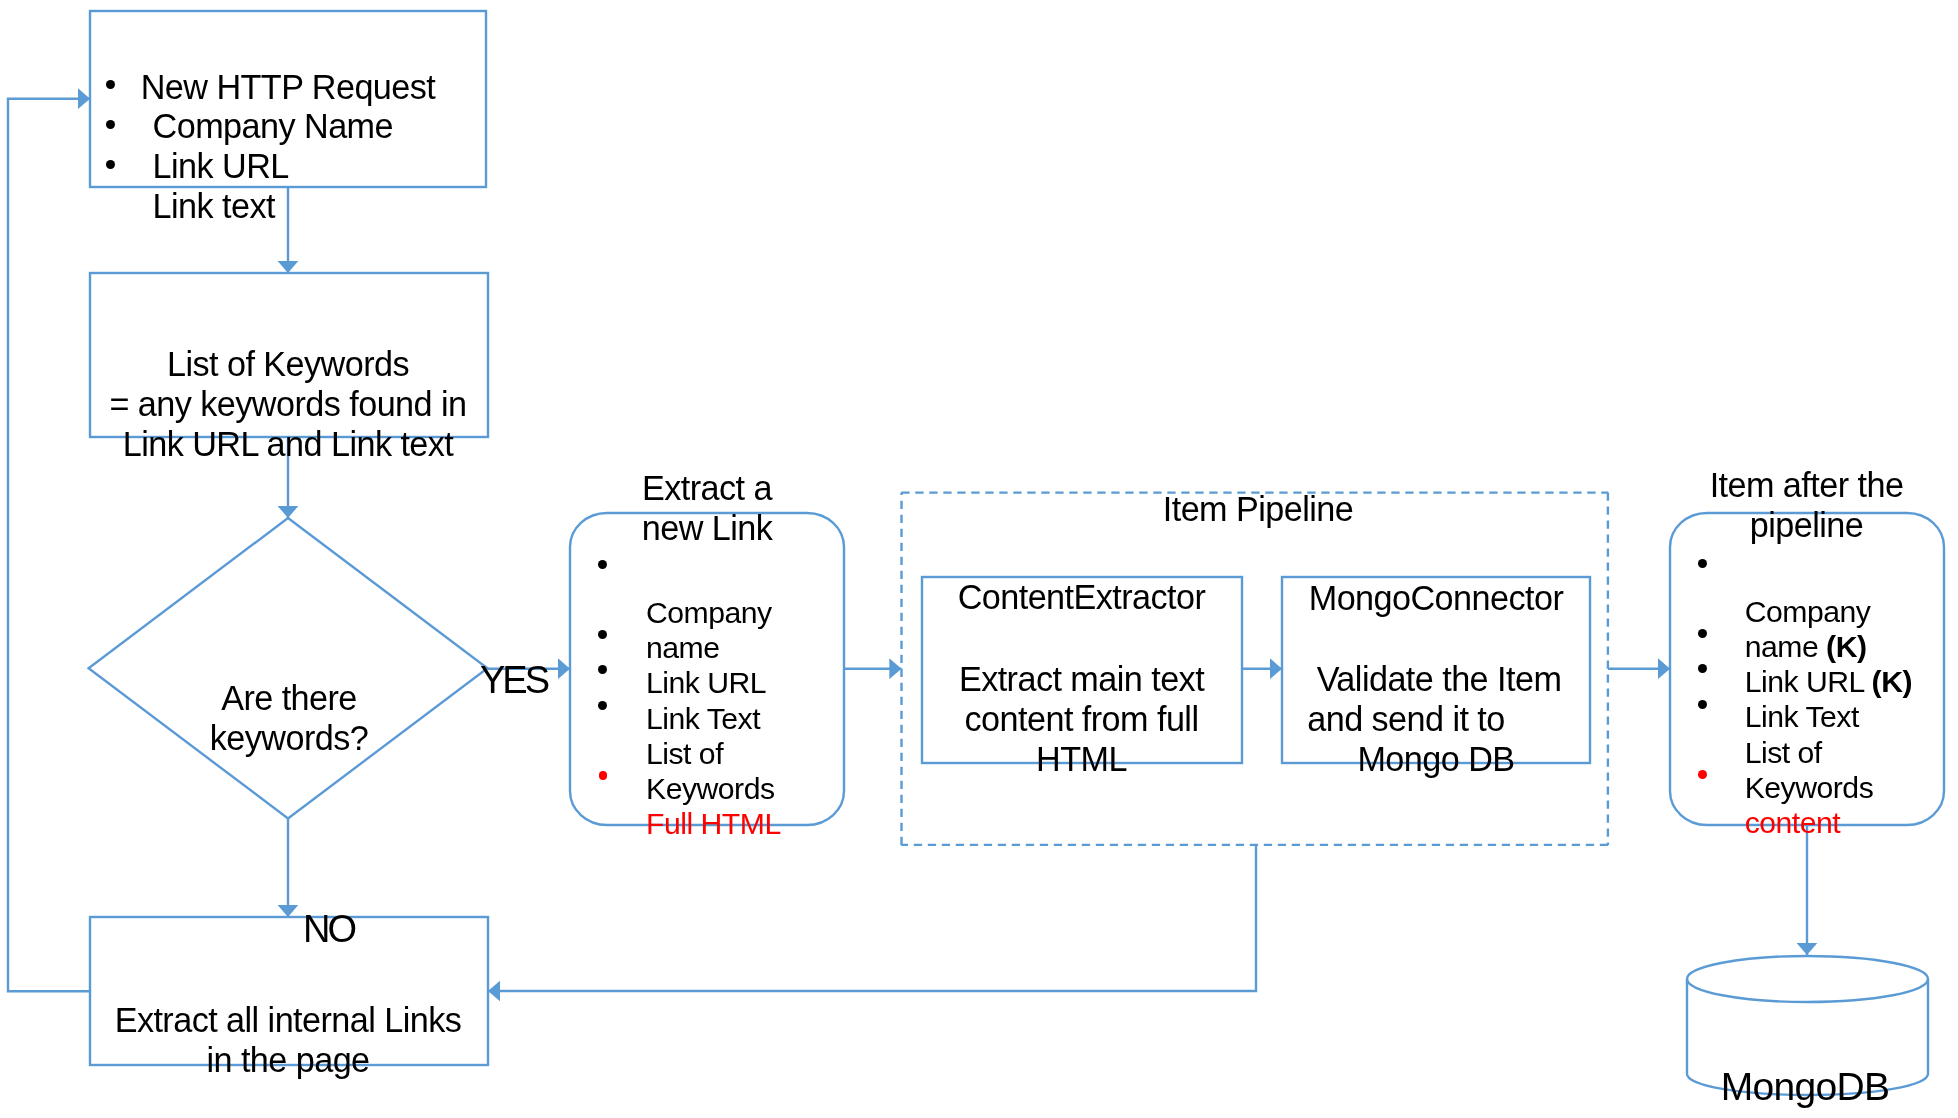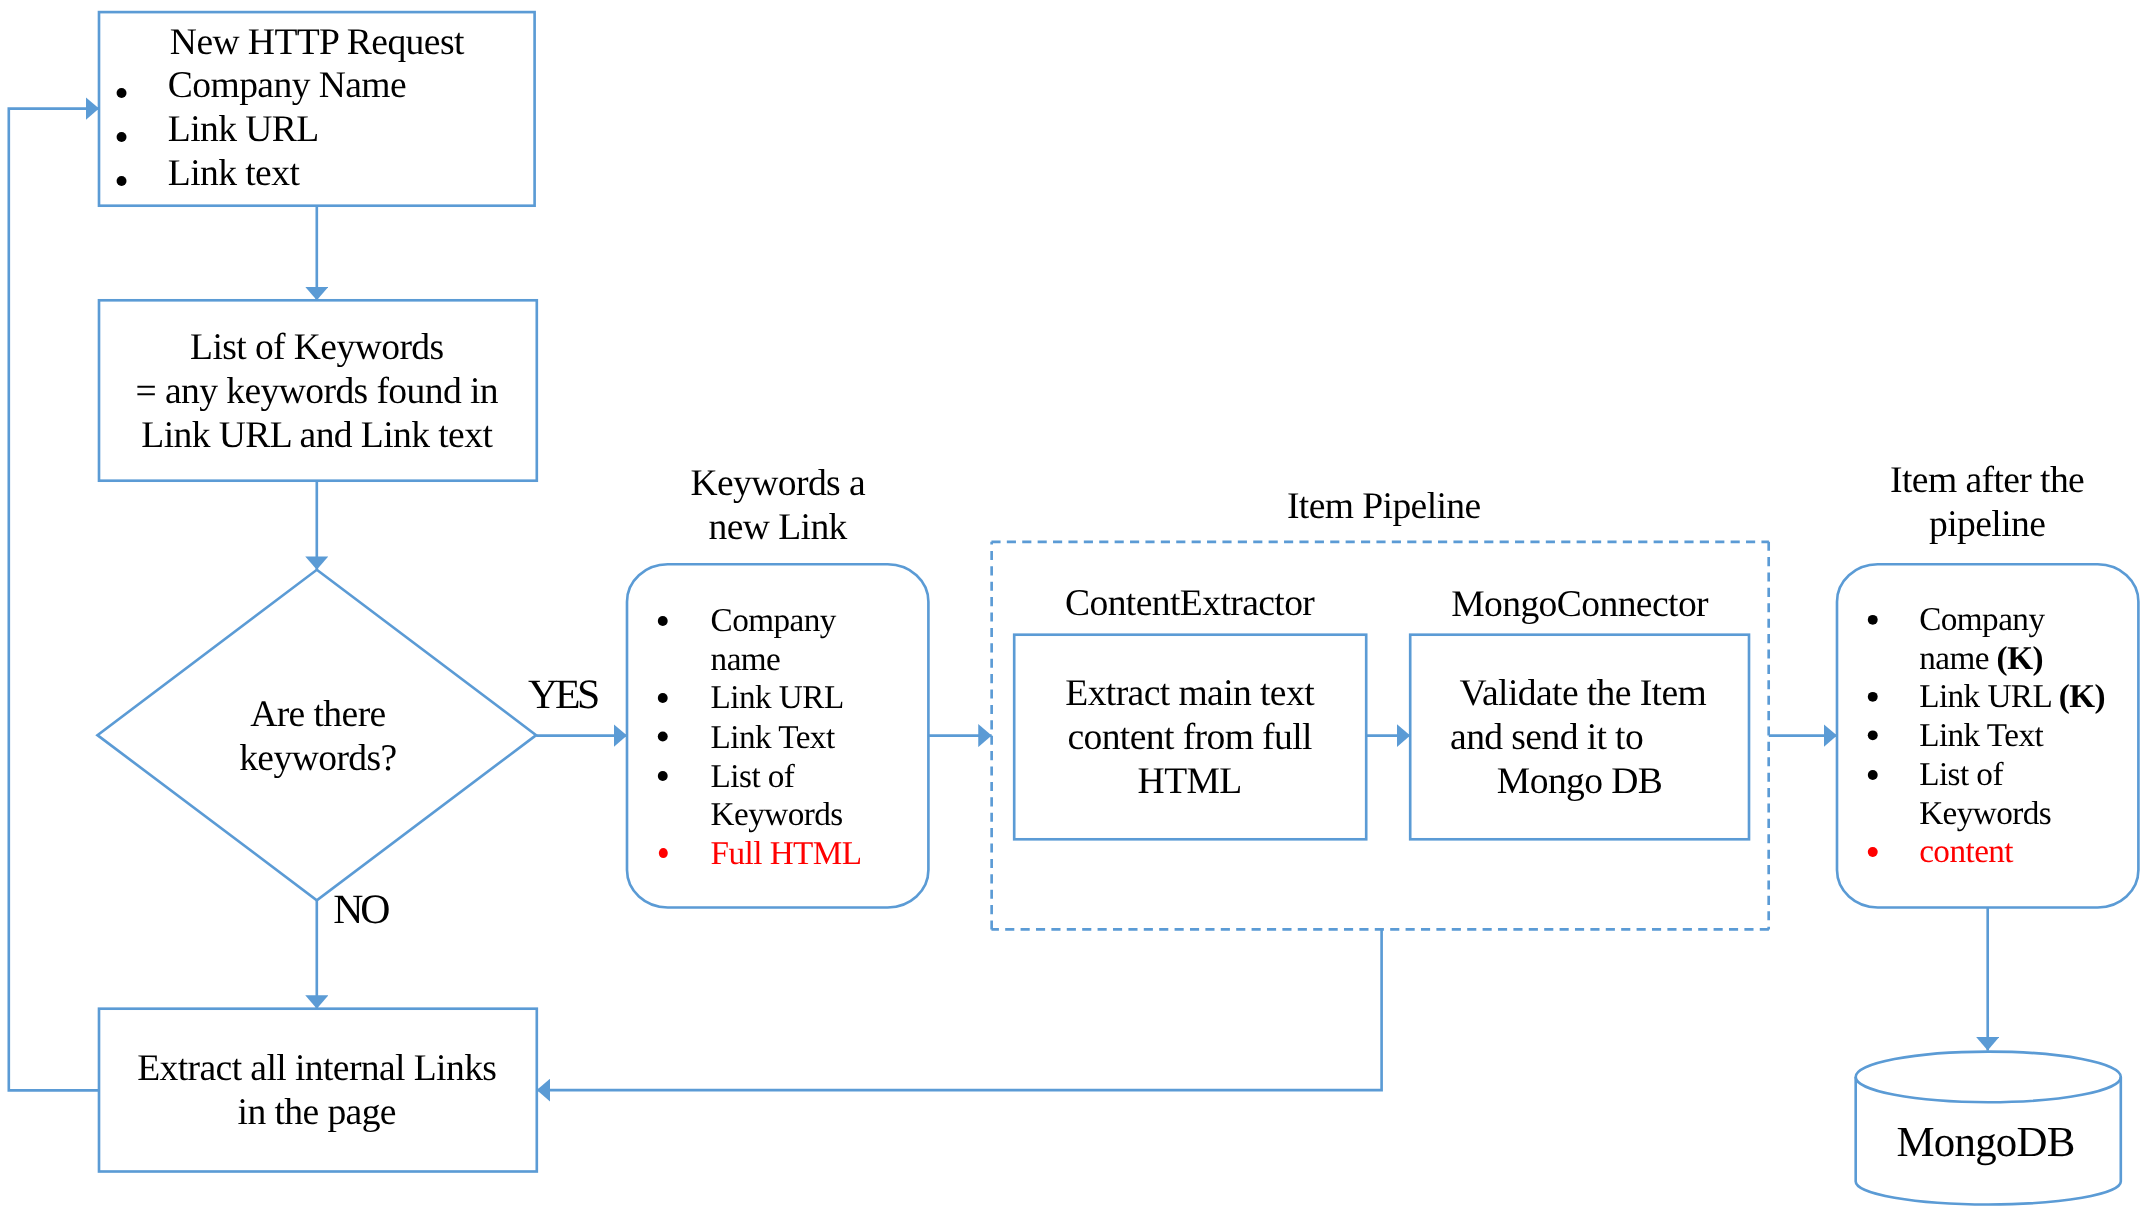--- a/index.html
+++ b/index.html
@@ -1,20 +1,20 @@
 <!DOCTYPE html>
 <html><head>
 <meta charset="utf-8">
 <title>Crawler pipeline flow diagram</title>
 <style>
   html,body{margin:0;padding:0;background:#ffffff;}
   body{width:1958px;height:1118px;overflow:hidden;font-family:"Liberation Sans",sans-serif;}
   #stage{position:relative;width:1958px;height:1118px;background:#fff;}
   svg.layer{position:absolute;left:0;top:0;width:1958px;height:1118px;}
-  .txt{position:absolute;color:#000;font-family:Liberation Serif, serif;white-space:pre;}
+  .txt{position:absolute;color:#000;font-family:Liberation Sans, sans-serif;white-space:pre;margin-top:48px;}
   
   .big{font-size:34.2px;letter-spacing:-0.55px;line-height:40px;}
   
   .sml{font-size:30.2px;letter-spacing:-0.5px;line-height:35.26px;}
   
   .lbl{font-size:38px;letter-spacing:-3px;line-height:40px;}
   
   .dbl{font-size:39px;letter-spacing:-0.7px;line-height:40px;}
   .ctr{text-align:center;}
   .wrap{white-space:normal;}
@@ -79,30 +79,30 @@
   <div>
     <div class="txt big ctr" style="left:89px;top:295.9px;width:398px;">List of Keywords</div>
     <div class="txt big ctr" style="left:89px;top:335.9px;width:398px;">= any keywords found in</div>
     <div class="txt big ctr" style="left:89px;top:375.9px;width:398px;text-align:center;">Link URL and Link text</div>
   </div>
 
   <div>
     <div class="txt big ctr" style="left:89px;top:629.8px;width:400px;">Are there</div>
     <div class="txt big ctr" style="left:89px;top:669.8px;width:400px;">keywords?</div>
     <div class="txt lbl" style="left:480px;top:611.7px;">YES</div>
-    <div class="txt lbl" style="left:303px;top:807px;">NO</div>
+    <div class="txt lbl" style="left:303px;top:861px;">NO</div>
   </div>
 
   <div>
     <div class="txt big ctr" style="left:89px;top:951.8px;width:398px;">Extract all internal Links</div>
     <div class="txt big ctr" style="left:89px;top:991.8px;width:398px;">in the page</div>
   </div>
 
   <div>
-    <div class="txt big ctr" style="left:569px;top:420.3px;width:276px;">Keywords a</div>
+    <div class="txt big ctr" style="left:569px;top:420.3px;width:276px;">Extract a</div>
     <div class="txt big ctr" style="left:569px;top:460.3px;width:276px;">new Link</div>
     <div class="bullet" style="left:598.4px;top:559.6px;"></div>
     <div class="txt sml wrap" style="left:646px;top:546.8px;width:130px;">Company name</div>
     <div class="bullet" style="left:598.4px;top:630.1px;"></div>
     <div class="txt sml" style="left:646px;top:617.3px;">Link URL</div>
     <div class="bullet" style="left:598.4px;top:665.4px;"></div>
     <div class="txt sml" style="left:646px;top:652.6px;">Link Text</div>
     <div class="bullet" style="left:598.4px;top:700.7px;"></div>
     <div class="txt sml wrap" style="left:646px;top:687.9px;width:130px;">List of Keywords</div>
     <div class="bullet red" style="left:598.5px;top:771.3px;"></div>

